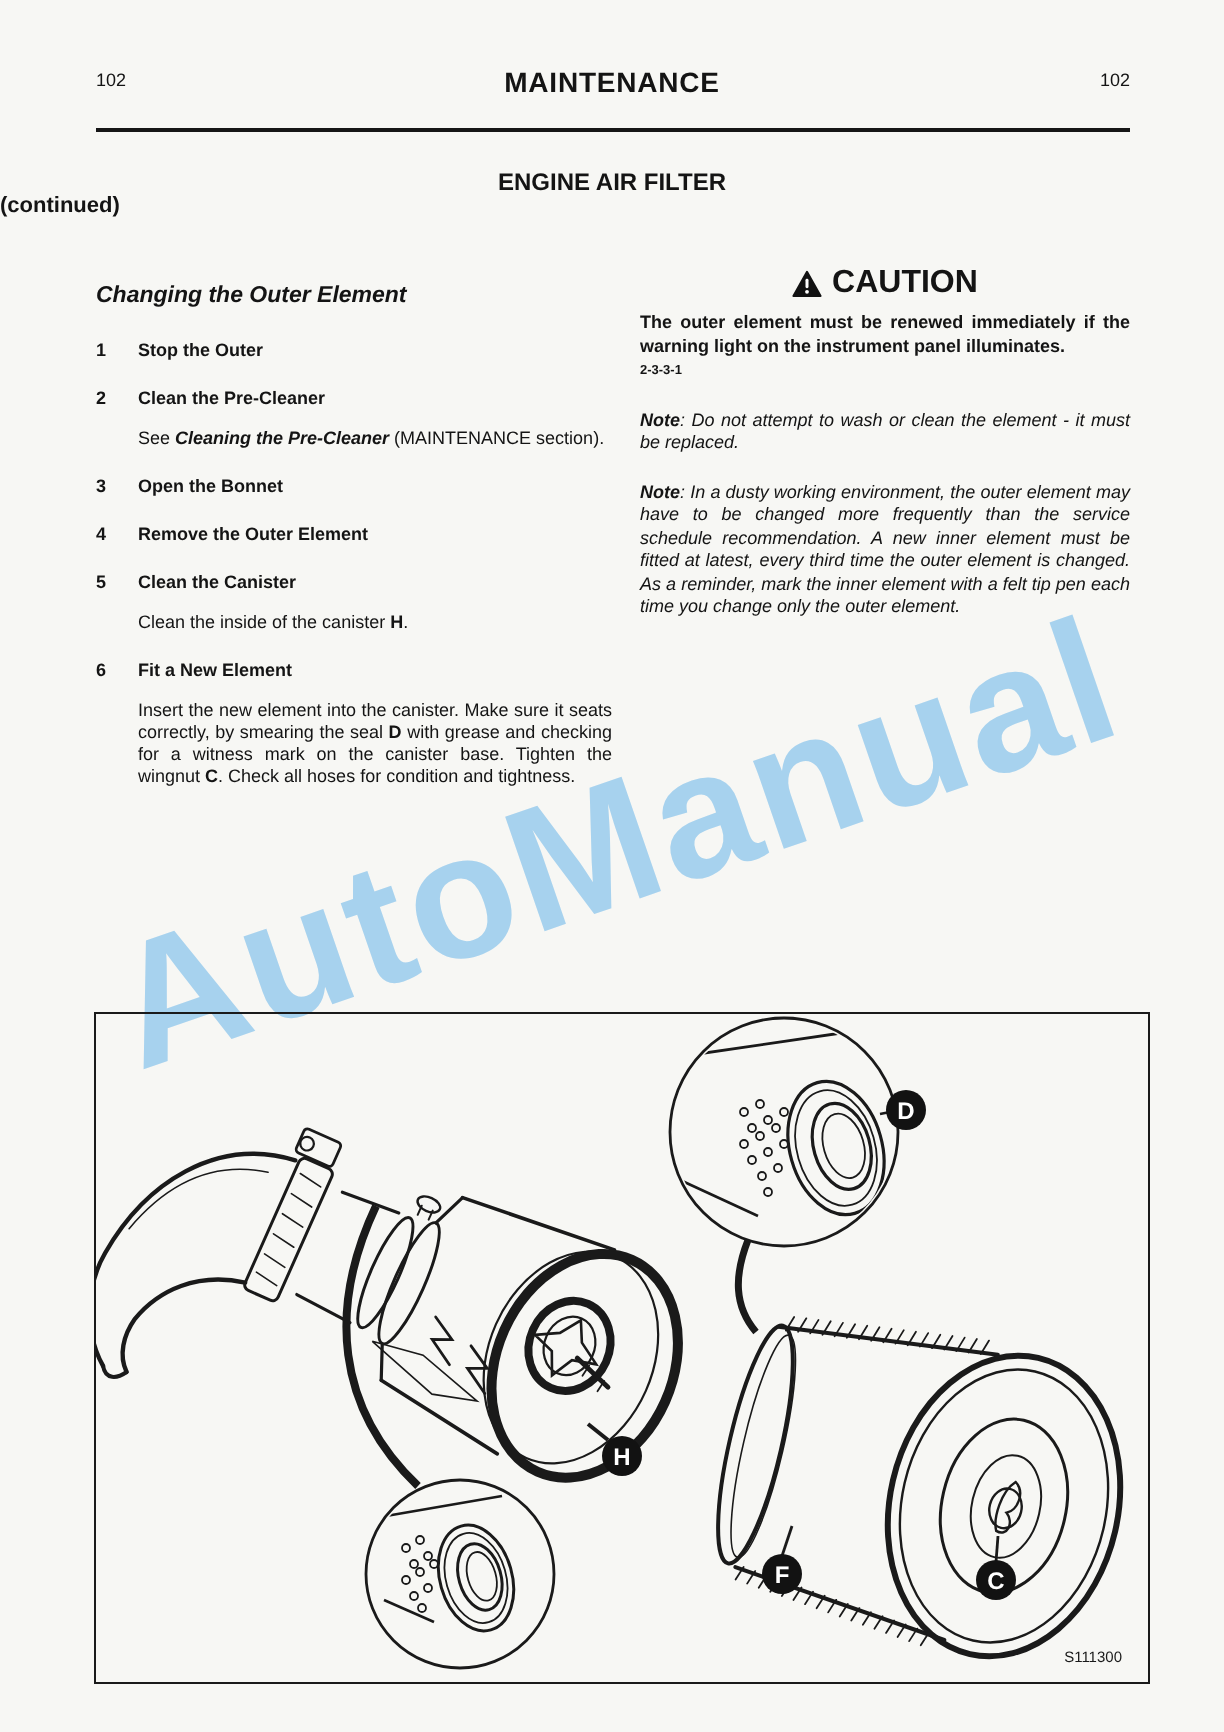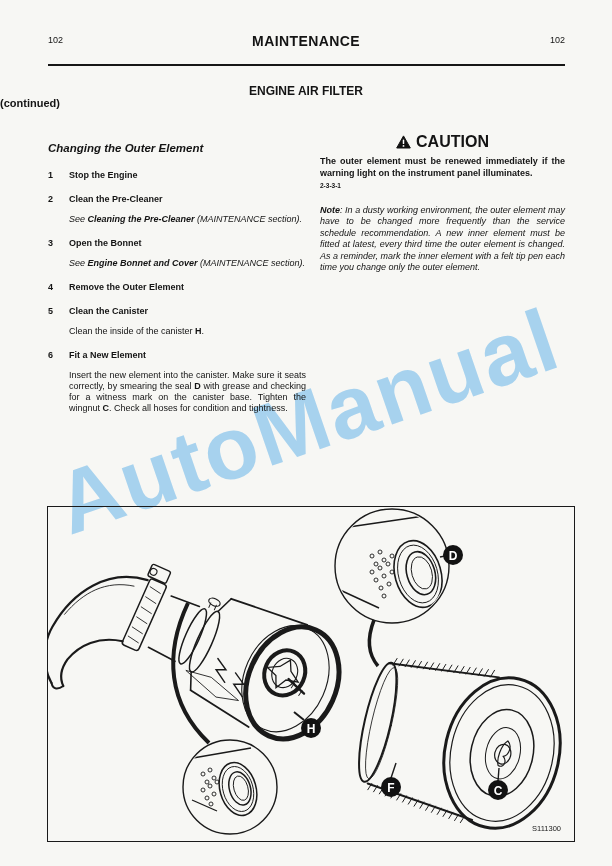--- a/index.html
+++ b/index.html
@@ -17,21 +17,21 @@
   .header-rule{position:absolute;left:48px;top:64px;width:517px;height:2.2px;background:#161616;}
   .doc-title{position:absolute;left:0;right:0;top:84px;text-align:center;font-size:12px;font-weight:bold;}
   .doc-subtitle{position:absolute;left:0;right:0;top:97px;text-align:left;font-size:11px;font-weight:bold;}
   
   .left-col{position:absolute;left:48px;top:142px;width:258px;font-size:9px;line-height:11px;}
   .lc-heading{margin:0 0 15px 0;font-size:11.5px;font-weight:bold;line-height:13px;font-style:italic;}
   .step{margin-bottom:13px;}
   .step-head{display:flex;font-weight:bold;}
   .step-num{flex:none;width:21px;}
   .step-para{margin:9px 0 0 21px;text-align:justify;}
-  .it{font-style:italic;}
+  .it{}
   .bi{font-style:italic;font-weight:bold;}
   .right-col{position:absolute;left:320px;top:135px;width:245px;font-size:9px;line-height:11.5px;}
   .caution-head{display:flex;align-items:center;justify-content:center;gap:5px;
         font-size:16px;font-weight:bold;margin-bottom:7px;}
   .caution-icon{display:block;}
   .caution-text{font-weight:bold;text-align:justify;margin:0;}
   .ref-code{font-size:6.5px;font-weight:bold;margin-top:1px;}
   .note{margin:13px 0 0 0;font-style:italic;text-align:justify;}
   .note b{font-style:italic;}
   
@@ -56,38 +56,37 @@
     <div class="header-rule"></div>
     <div class="doc-title">ENGINE AIR FILTER</div>
     <div class="doc-subtitle">(continued)</div>
 
     <div class="left-col">
       <h2 class="lc-heading">Changing the Outer Element</h2>
 
       <div class="step">
         <div class="step-head">
           <span class="step-num">1</span>
-          <span>Stop the Engine</span>
+          <span>Stop the Outer</span>
         </div>
       </div>
 
       <div class="step">
         <div class="step-head">
           <span class="step-num">2</span>
           <span>Clean the Pre-Cleaner</span>
         </div>
         <p class="step-para"><span class="it">See </span><span class="bi">Cleaning the Pre-Cleaner</span><span class="it"> (MAINTENANCE section).</span></p>
       </div>
 
       <div class="step">
         <div class="step-head">
           <span class="step-num">3</span>
           <span>Open the Bonnet</span>
         </div>
-        <p class="step-para"><span class="it">See </span><span class="bi">Engine Bonnet and Cover</span><span class="it"> (MAINTENANCE section).</span></p>
       </div>
 
       <div class="step">
         <div class="step-head">
           <span class="step-num">4</span>
           <span>Remove the Outer Element</span>
         </div>
       </div>
 
       <div class="step">
@@ -112,20 +111,21 @@
         <svg class="caution-icon" width="15" height="14" viewBox="0 0 15 14">
           <path d="M7.5,0.9 L14.3,13 H0.7 Z" fill="#121212" stroke="#121212" stroke-width="1" stroke-linejoin="round"></path>
           <rect x="6.75" y="4.4" width="1.5" height="4.7" rx="0.7" fill="#ffffff"></rect>
           <circle cx="7.5" cy="10.9" r="0.95" fill="#ffffff"></circle>
         </svg>
         <span>CAUTION</span>
       </div>
       <p class="caution-text">The outer element must be renewed immediately if the warning light on the instrument panel illuminates.</p>
       <div class="ref-code">2-3-3-1</div>
 
+      <p class="note"><b>Note</b><span>: Do not attempt to wash or clean the element - it must be replaced.</span></p>
       <p class="note"><b>Note</b><span>: In a dusty working environment, the outer element may have to be changed more frequently than the service schedule recommendation. A new inner element must be fitted at latest, every third time the outer element is changed. As a reminder, mark the inner element with a felt tip pen each time you change only the outer element.</span></p>
     </div>
 
     <div class="figure-box">
       <svg width="528" height="336" viewBox="0 0 528 336">
         <defs>
           <clipPath id="clipTR">
               <circle cx="345" cy="60" r="55.5"></circle>
             </clipPath>
           <clipPath id="clipBL">

